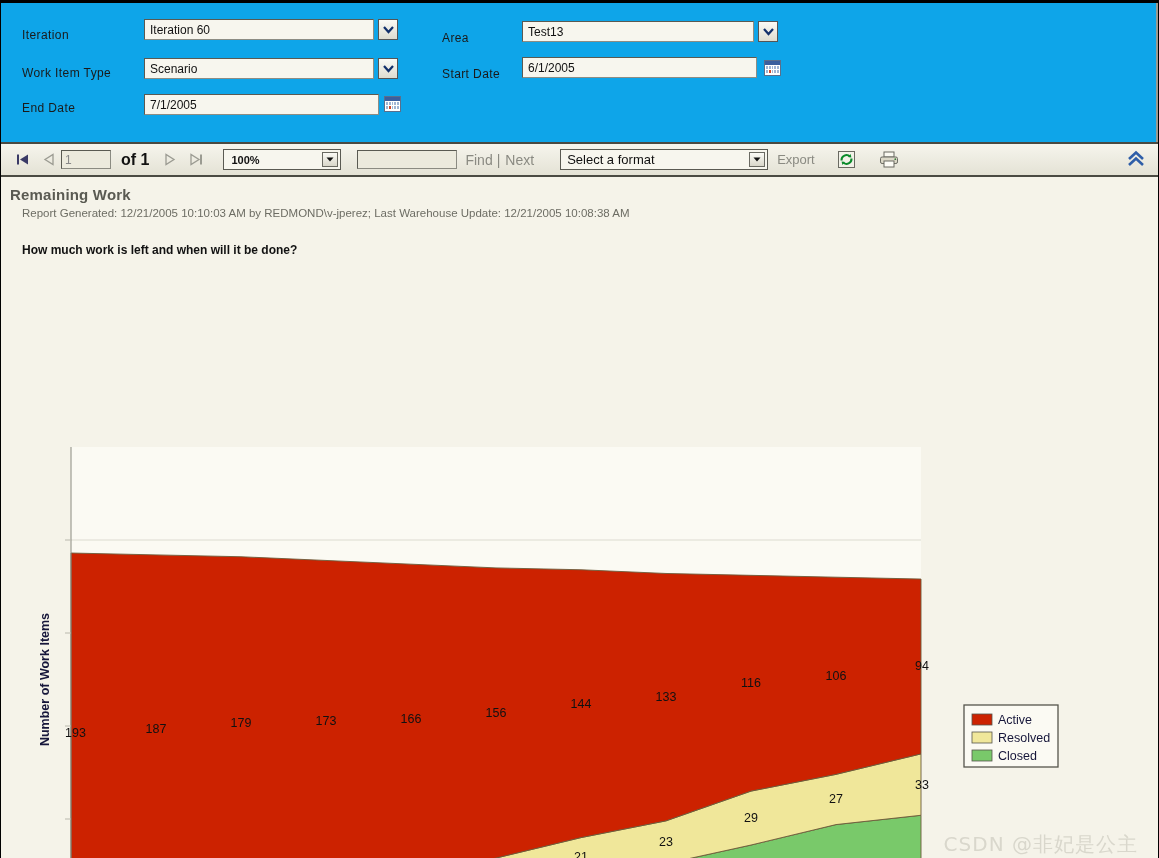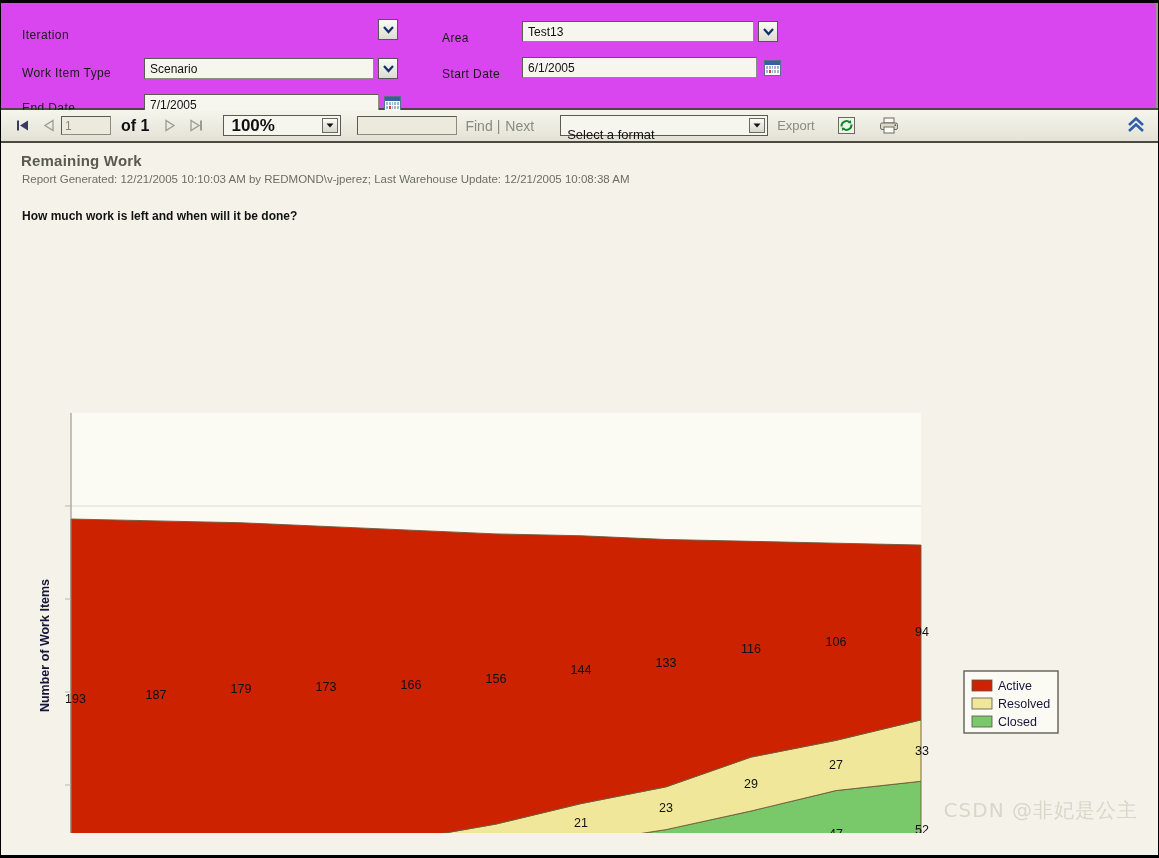--- a/index.html
+++ b/index.html
@@ -14,22 +14,22 @@
     position:relative; width:1159px; height:858px;
     background:#f5f3e9;
     border:1px solid #000;
     border-top:3px solid #000;
     border-bottom:3px solid #000;
   }
 
   
   .param-bar {
     position:relative;
-    height:107px;
-    background:#d946ef;
+    height:141px;
+    background:#0ea5e9;
     border-bottom:2px solid #4a4a42;
     display:flex;
   }
   .param-left { position:relative; flex:1 1 auto; }
   .param-divider { width:2px; background:#9a9a90; margin:0; }
   .param-right { position:relative; width:172px; }
 
   .p-label {
     position:absolute;
     font-size:12px; color:#1a1a1a; letter-spacing:.4px;
@@ -95,21 +95,21 @@
     border-top-color:#5a5a52; border-left-color:#5a5a52;
     font-size:12px; color:#888; padding:0 3px;
     line-height:17px;
   }
   .tb-of { font-size:16px; color:#111; font-weight:bold; margin:0 8px 0 10px; white-space:nowrap; }
   .tb-zoom {
     position:relative;
     width:118px; height:21px;
     margin-left:14px;
     background:#f7f6ee; border:1px solid #5a5a52;
-    font-size:17px; font-weight:bold; color:#111;
+    font-size:11px; font-weight:bold; color:#111;
     padding:1px 0 0 7px; line-height:18px;
   }
   .tb-zoom .arrowbox {
     position:absolute; right:2px; top:2px;
     width:16px; height:15px;
     background:linear-gradient(#fbfbf6,#d9d7ca);
     border:1px solid #6a6a62;
     display:flex; align-items:center; justify-content:center;
   }
   .tb-find-input {
@@ -117,41 +117,41 @@
     background:#eceadd; border:1px solid #8b8b82;
     border-top-color:#5a5a52; border-left-color:#5a5a52;
   }
   .tb-find { font-size:14px; color:#8a8a82; margin-left:8px; white-space:nowrap; }
   .tb-sep { color:#8a8a82; margin:0 3px; }
   .tb-format {
     position:relative;
     width:208px; height:21px; margin-left:26px;
     background:#f7f6ee; border:1px solid #5a5a52;
     font-size:13px; color:#111;
-    padding:10px 0 0 6px; line-height:18px;
+    padding:1px 0 0 6px; line-height:18px;
   }
   .tb-format .arrowbox {
     position:absolute; right:2px; top:2px;
     width:16px; height:15px;
     background:linear-gradient(#fbfbf6,#d9d7ca);
     border:1px solid #6a6a62;
     display:flex; align-items:center; justify-content:center;
   }
   .tb-export { font-size:13px; color:#8a8a82; margin-left:9px; }
   .tb-icon { margin-left:22px; width:20px; height:20px; display:flex; align-items:center; justify-content:center; }
   .tb-collapse { position:absolute; right:12px; top:6px; }
 
   
   .report {
     position:relative;
     height:689px;
     background:#f5f3e9;
   }
   .rpt-title {
-    position:absolute; left:20px; top:9px;
+    position:absolute; left:9px; top:9px;
     font-size:15px; color:#5a5a52; font-weight:bold;
     letter-spacing:.2px;
   }
   .rpt-meta {
     position:absolute; left:21px; top:29px; width:620px;
     font-size:11.5px; color:#6d6d64; line-height:15px;
   }
   .rpt-q {
     position:absolute; left:21px; top:66px;
     font-size:12px; color:#111; font-weight:bold;text-align:right;
@@ -168,20 +168,21 @@
 </style>
 </head>
 <body>
 
 <div class="app">
 
   <div class="param-bar">
     <div class="param-left">
 
       <div class="p-label" style="left:21px; top:25px;">Iteration</div>
+      <div class="p-field" style="left:143px; top:16px; width:230px;">Iteration 60</div>
       <div class="p-drop" style="left:377px; top:16px;">
         <svg width="11" height="8" viewBox="0 0 11 8">
             <path d="M1 1 L5.5 6 L10 1" stroke="#12306b" stroke-width="2.2" fill="none"></path>
           </svg>
       </div>
 
       <div class="p-label" style="left:21px; top:63px;">Work Item Type</div>
       <div class="p-field" style="left:143px; top:55px; width:230px;">Scenario</div>
       <div class="p-drop" style="left:377px; top:55px;">
         <svg width="11" height="8" viewBox="0 0 11 8">

